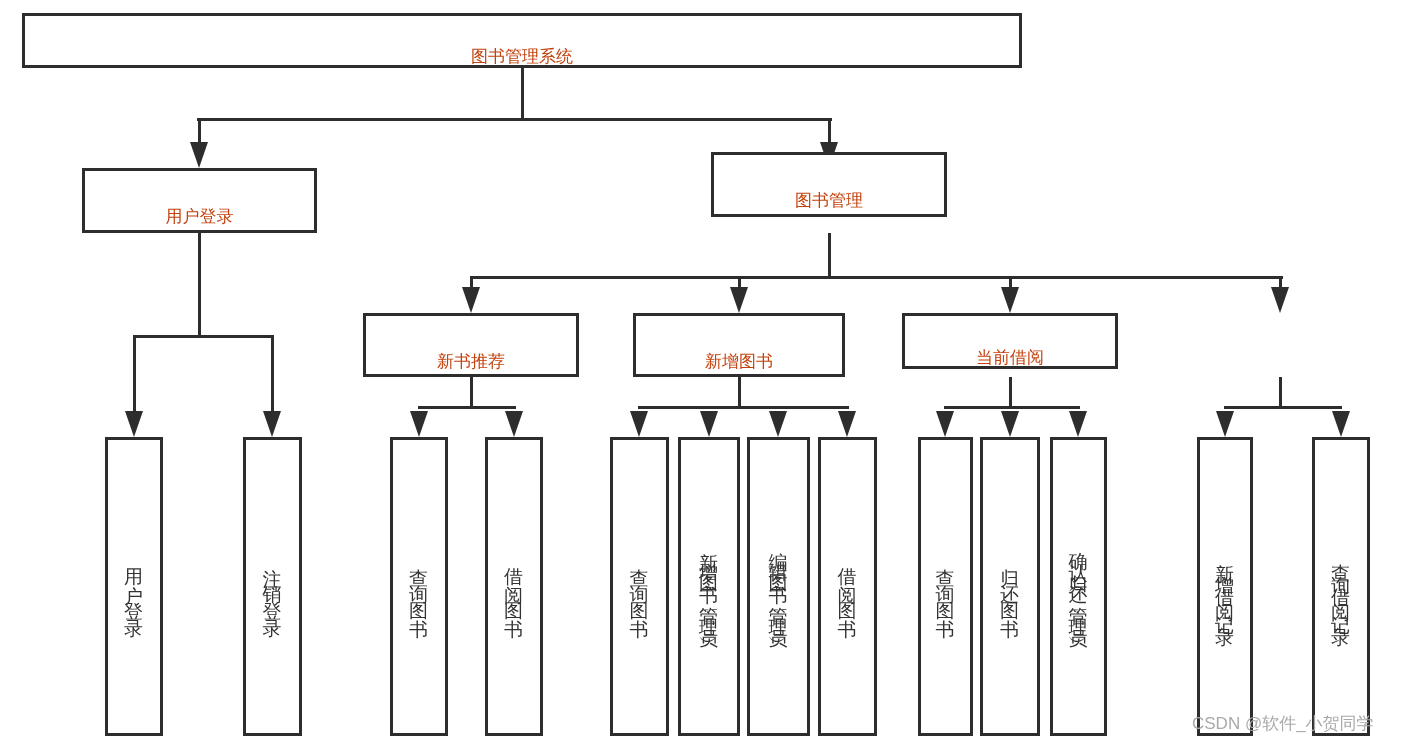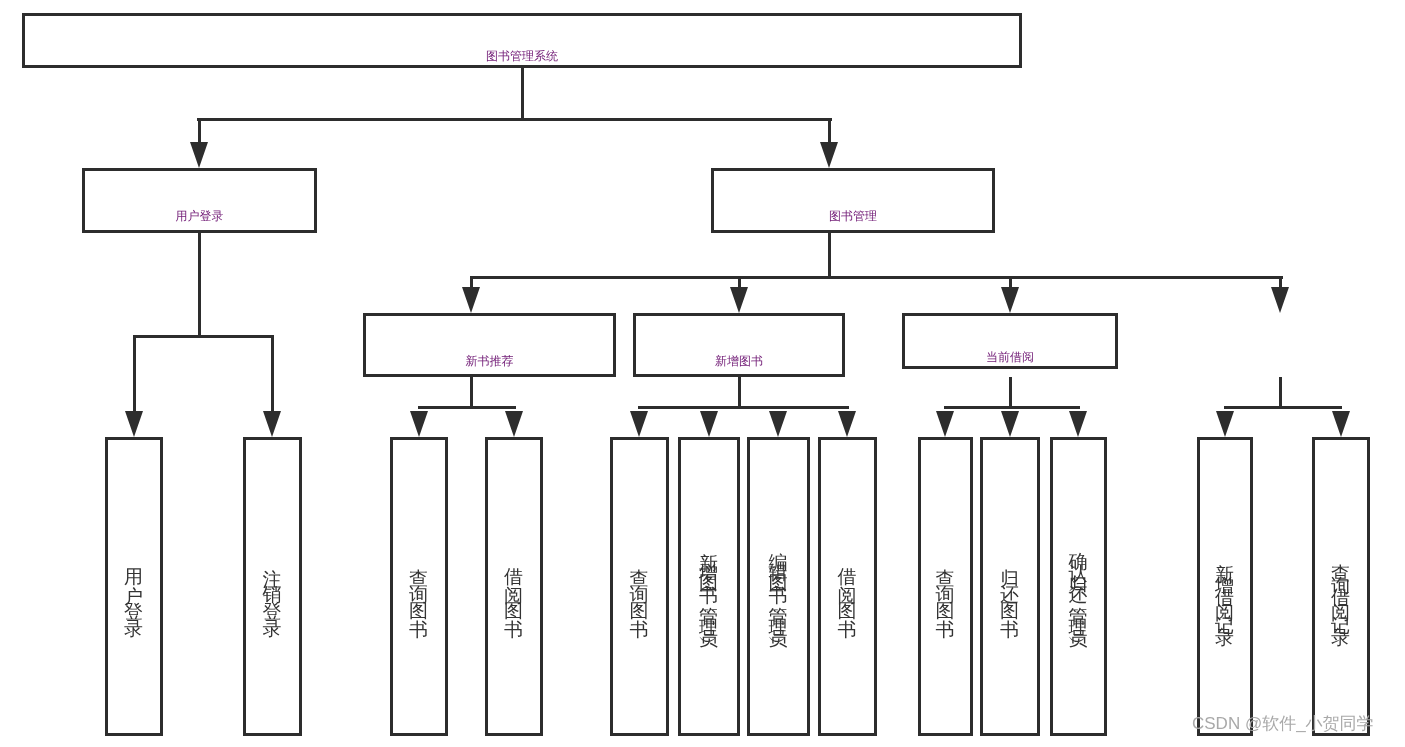--- a/index.html
+++ b/index.html
@@ -4,21 +4,21 @@
 <style>
   html,body{margin:0;padding:0;background:#ffffff;}
   .canvas{
     position:relative;width:1405px;height:747px;background:#ffffff;overflow:hidden;
     font-family:"Liberation Sans","DejaVu Sans",sans-serif;color:#333333;
   }
   .box{
     position:absolute;box-sizing:border-box;border:3px solid #2d2d2d;background:#ffffff;
     display:flex;align-items:center;justify-content:center;
   }
-  .hbox span{font-size:12px;color:#701a75;white-space:nowrap;margin-top:32px;}
+  .hbox span{font-size:17px;color:#c2410c;white-space:nowrap;margin-top:32px;}
   .leaf span{
     writing-mode:vertical-rl;text-orientation:mixed;
     font-size:19px;line-height:1;color:#333333;
   }
   .s17 span{letter-spacing:17px;}
   .s13 span{letter-spacing:13px;}
   .s11 span{letter-spacing:11px;}
   .vl{position:absolute;width:3px;background:#2d2d2d;}
   .hl{position:absolute;height:3px;background:#2d2d2d;}
   .ar{
@@ -43,21 +43,21 @@
   <div class="vl" style="left:521px;top:68px;height:52px;"></div>
   <div class="hl" style="left:197px;top:118px;width:635px;"></div>
   <div class="vl" style="left:198px;top:118px;height:28px;"></div>
   <div class="ar" style="left:190px;top:142px;"></div>
   <div class="vl" style="left:828px;top:118px;height:28px;"></div>
   <div class="ar" style="left:820px;top:142px;"></div>
 
   <div class="box hbox" style="left:82px;top:168px;width:235px;height:65px;">
     <span>用户登录</span>
   </div>
-  <div class="box hbox" style="left:711px;top:168px;width:284px;height:65px;">
+  <div class="box hbox" style="left:711px;top:152px;width:236px;height:65px;">
     <span>图书管理</span>
   </div>
 
   <div class="vl" style="left:198px;top:233px;height:105px;"></div>
   <div class="hl" style="left:133px;top:335px;width:141px;"></div>
   <div class="vl" style="left:133px;top:335px;height:78px;"></div>
   <div class="ar" style="left:125px;top:411px;"></div>
   <div class="vl" style="left:271px;top:335px;height:78px;"></div>
   <div class="ar" style="left:263px;top:411px;"></div>
 
@@ -65,21 +65,21 @@
   <div class="hl" style="left:470px;top:276px;width:813px;"></div>
   <div class="vl" style="left:470px;top:276px;height:15px;"></div>
   <div class="ar" style="left:462px;top:287px;"></div>
   <div class="vl" style="left:738px;top:276px;height:15px;"></div>
   <div class="ar" style="left:730px;top:287px;"></div>
   <div class="vl" style="left:1009px;top:276px;height:15px;"></div>
   <div class="ar" style="left:1001px;top:287px;"></div>
   <div class="vl" style="left:1279px;top:276px;height:15px;"></div>
   <div class="ar" style="left:1271px;top:287px;"></div>
 
-  <div class="box hbox" style="left:363px;top:313px;width:253px;height:64px;">
+  <div class="box hbox" style="left:363px;top:313px;width:216px;height:64px;">
     <span>新书推荐</span>
   </div>
   <div class="box hbox" style="left:633px;top:313px;width:212px;height:64px;">
     <span>新增图书</span>
   </div>
   <div class="box hbox" style="left:902px;top:313px;width:216px;height:56px;">
     <span>当前借阅</span>
   </div>
 
   <div class="vl" style="left:470px;top:377px;height:32px;"></div>

